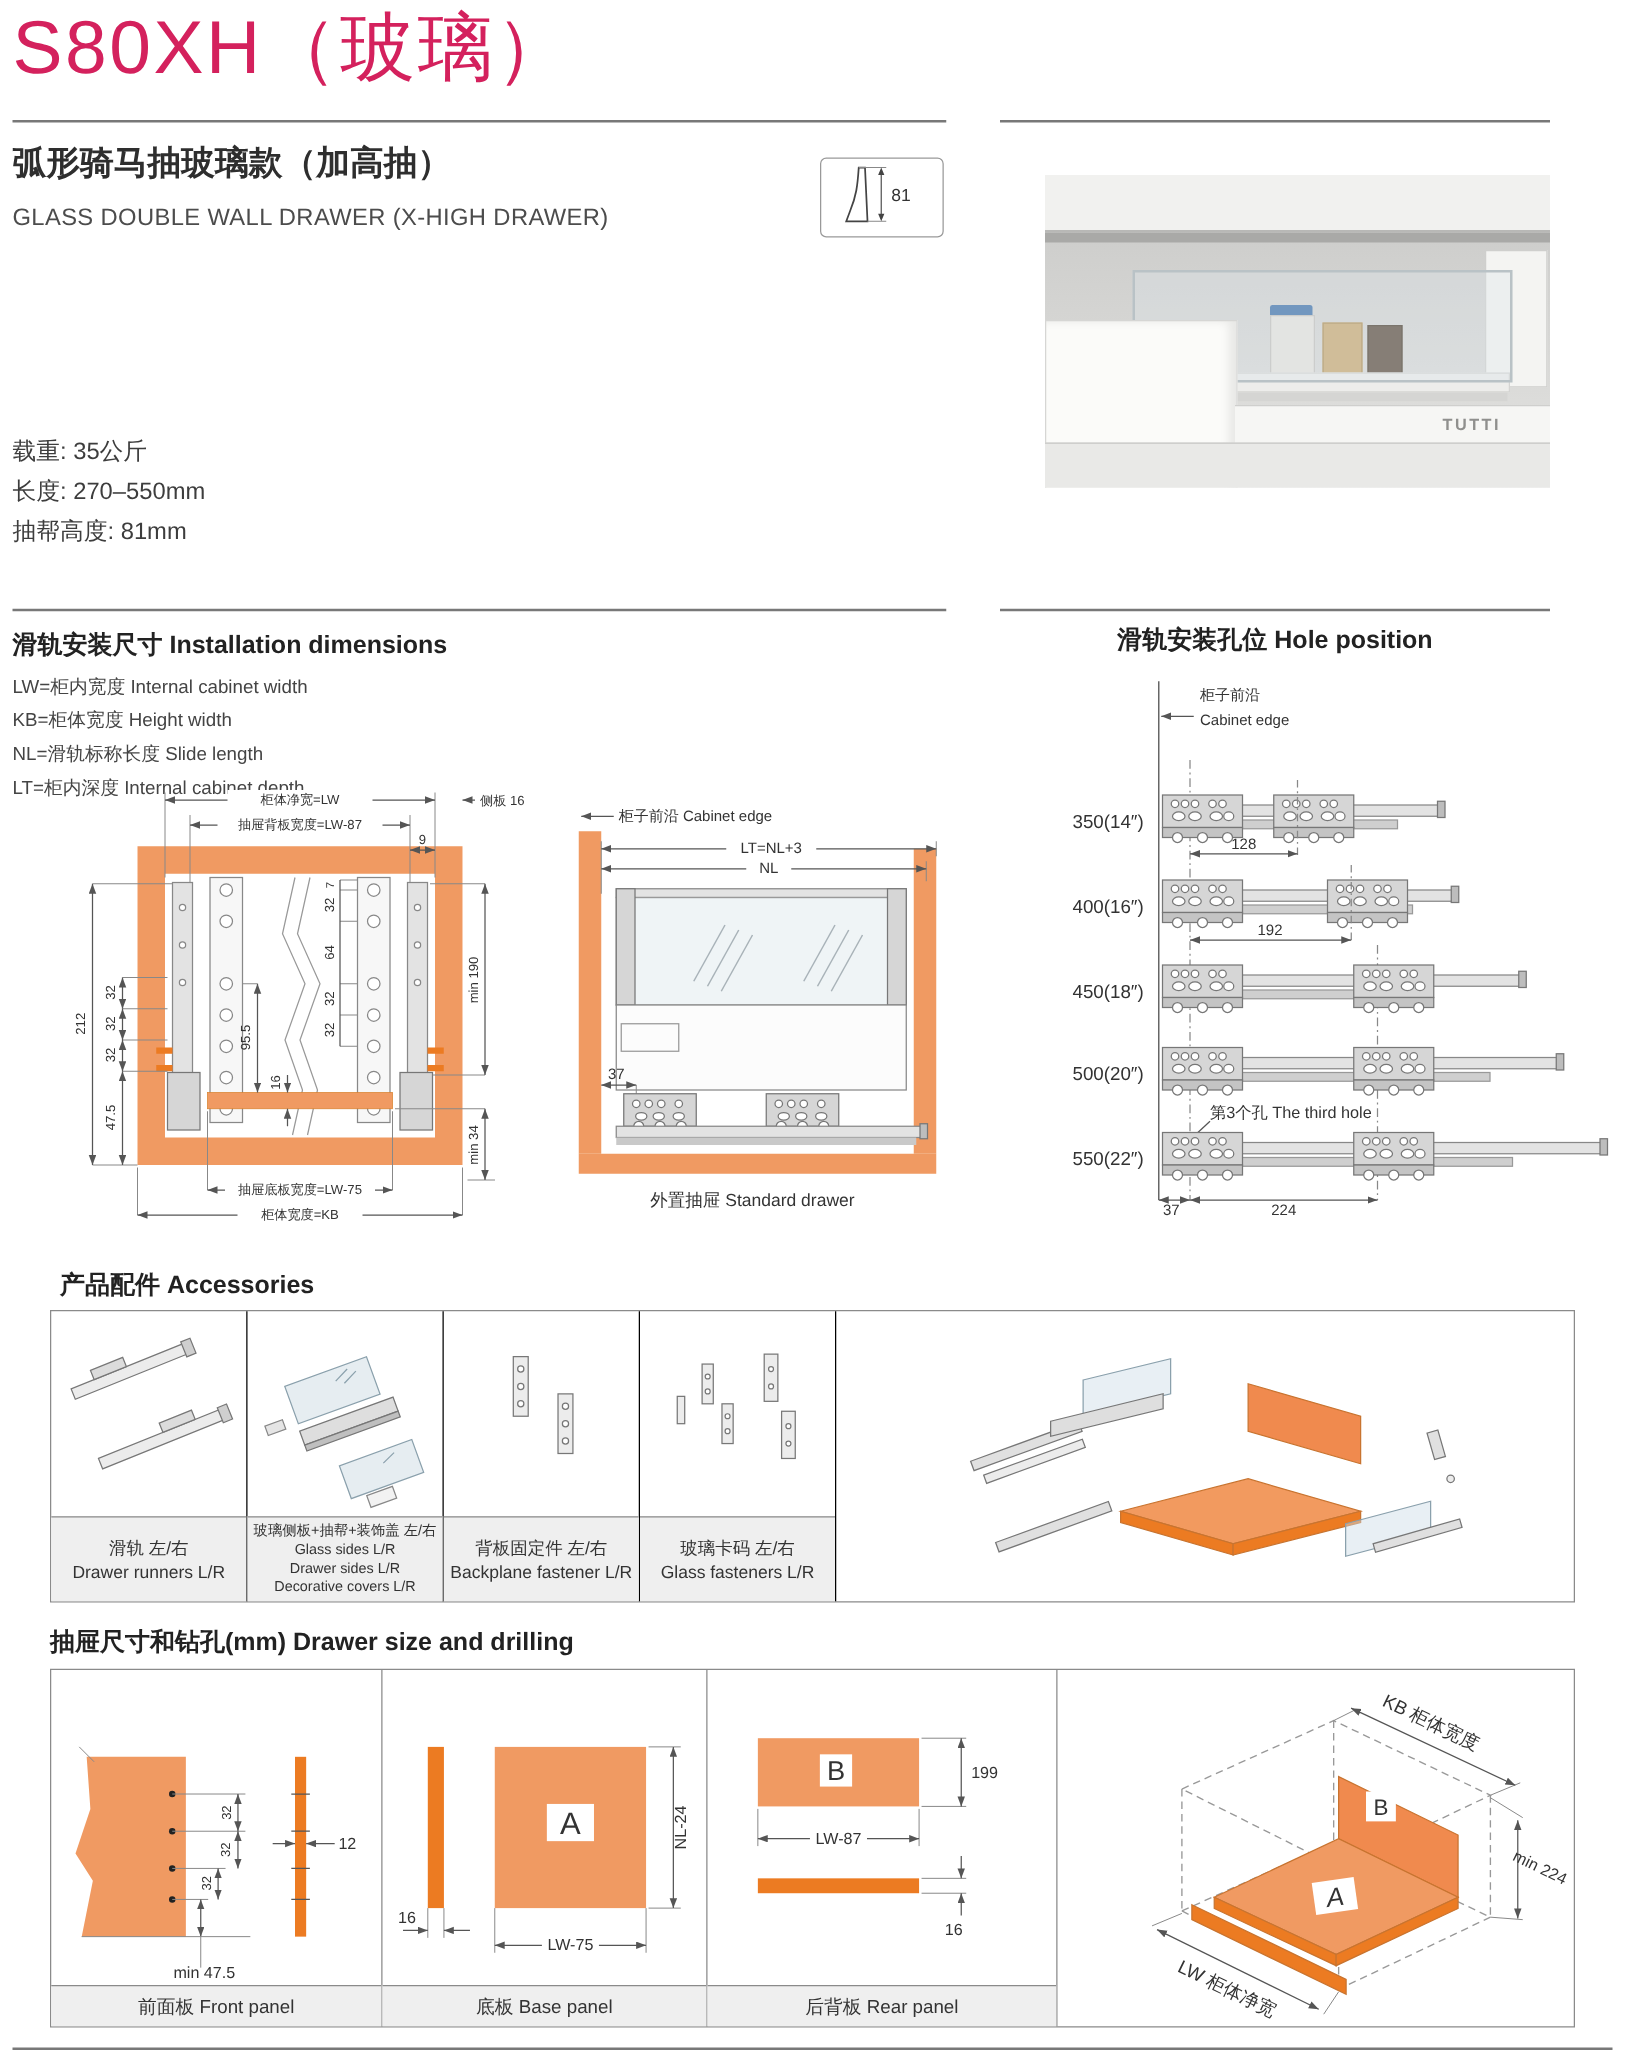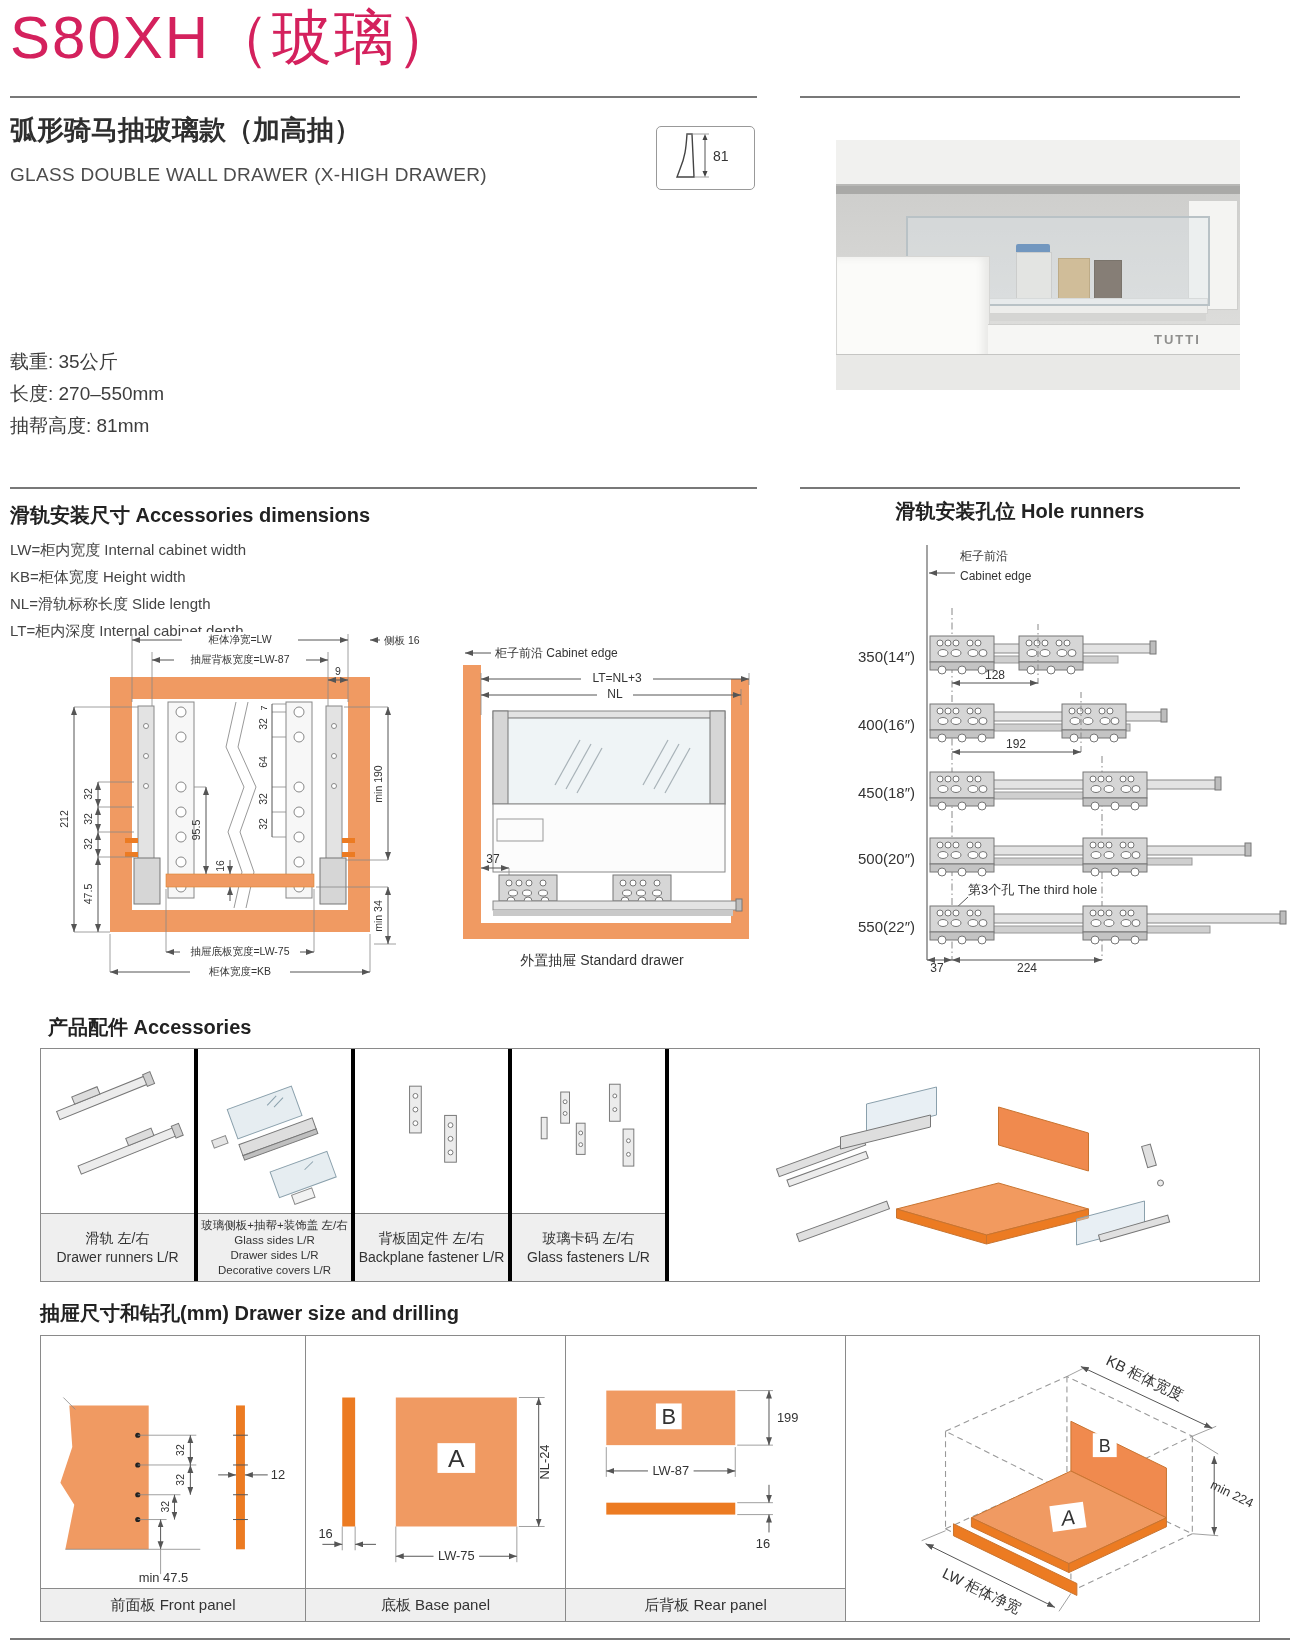--- a/index.html
+++ b/index.html
@@ -21,21 +21,21 @@
   .wbg{fill:#fff;}
   .orange{fill:#F09A62;}
   .orangeD{fill:#EC7B22;}
   .metal{fill:#d6d6d6;stroke:#777;}
   .metal2{fill:#e3e3e3;stroke:#888;}
   
   .photo{background:linear-gradient(180deg,#c9c9c7 0%,#d7d7d5 55%,#e4e4e2 100%);overflow:hidden;}
   .photo div{position:absolute;}
   
   .acc-table{display:flex;border:1px solid #8a8a8a;box-sizing:border-box;background:#fff;}
-  .acc-cell{width:157px;border-right:4px solid #000000;display:flex;flex-direction:column;box-sizing:border-box;}
+  .acc-cell{width:157px;border-right:1px solid #000000;display:flex;flex-direction:column;box-sizing:border-box;}
   .acc-cell:last-child{border-right:none;flex:1;}
   .acc-draw{height:164px;}
   .acc-cap{flex:1;border-top:1px solid #8a8a8a;background:#efefef;display:flex;flex-direction:column;
            align-items:center;justify-content:center;text-align:center;}
   .acc-cap div{font-size:14px;color:#333;line-height:19px;}
   .acc-cap.small div{font-size:11.5px;line-height:15px;}
   .drill-table{display:flex;border:1px solid #8a8a8a;box-sizing:border-box;background:#fff;}
   .d-col{border-right:1px solid #8a8a8a;display:flex;flex-direction:column;box-sizing:border-box;}
   .d-col:last-child{border-right:none;flex:1;}
   .d-cap{height:32px;border-top:1px solid #8a8a8a;background:#efefef;display:flex;
@@ -83,21 +83,21 @@
 
   <div class="abs spec" style="left:10px;top:346px">
     <div>载重: 35公斤</div>
     <div>长度: 270–550mm</div>
     <div>抽帮高度: 81mm</div>
   </div>
 
   <div class="abs rule" style="left:10px;top:487px;width:747px"></div>
   <div class="abs rule" style="left:800px;top:487px;width:440px"></div>
 
-  <div class="abs sec-title" style="left:10px;top:502px">滑轨安装尺寸 Accessories dimensions</div>
+  <div class="abs sec-title" style="left:10px;top:502px">滑轨安装尺寸 Installation dimensions</div>
   <div class="abs legend" style="left:10px;top:536px">
     <div>LW=柜内宽度  Internal cabinet width</div>
     <div>KB=柜体宽度  Height width</div>
     <div>NL=滑轨标称长度  Slide length</div>
     <div>LT=柜内深度  Internal cabinet depth</div>
   </div>
 
   <svg class="abs" style="left:40px;top:622px" width="400" height="358" viewBox="0 0 400 358">
     <defs>
       <marker id="aF" markerWidth="9" markerHeight="7" refX="8" refY="3" orient="auto-start-reverse">
@@ -283,21 +283,21 @@
       <circle cx="190" cy="266" r="4" fill="#fff" stroke="#777"></circle>
         <circle cx="207" cy="266" r="4" fill="#fff" stroke="#777"></circle>
         <circle cx="224" cy="266" r="4" fill="#fff" stroke="#777"></circle>
     </g>
     <rect x="58" y="266" width="246" height="9" class="metal2"></rect>
     <rect x="58" y="275" width="240" height="6" fill="#c9c9c9"></rect>
     <rect x="301" y="264" width="6" height="12" fill="#bdbdbd" stroke="#777"></rect>
     <text x="167" y="330" style="font-size:14px;fill:#333" text-anchor="middle">外置抽屉 Standard drawer</text>
   </svg>
 
-  <div class="abs sec-title" style="left:800px;top:498px;width:440px;text-align:center">滑轨安装孔位 Hole runners</div>
+  <div class="abs sec-title" style="left:800px;top:498px;width:440px;text-align:center">滑轨安装孔位 Hole position</div>
 
   <svg class="abs" style="left:800px;top:508px" width="500" height="465" viewBox="0 0 500 465">
     <defs>
       <marker id="aH" markerWidth="9" markerHeight="7" refX="8" refY="3" orient="auto-start-reverse">
         <path d="M0,0L8,3L0,6Z" fill="#555"></path>
       </marker>
       <g id="bkt">
         <rect width="64" height="26" fill="#d6d6d6" stroke="#777"></rect>
         <circle cx="10" cy="7" r="3" fill="#fff" stroke="#777"></circle>
           <circle cx="18" cy="7" r="3" fill="#fff" stroke="#777"></circle>

